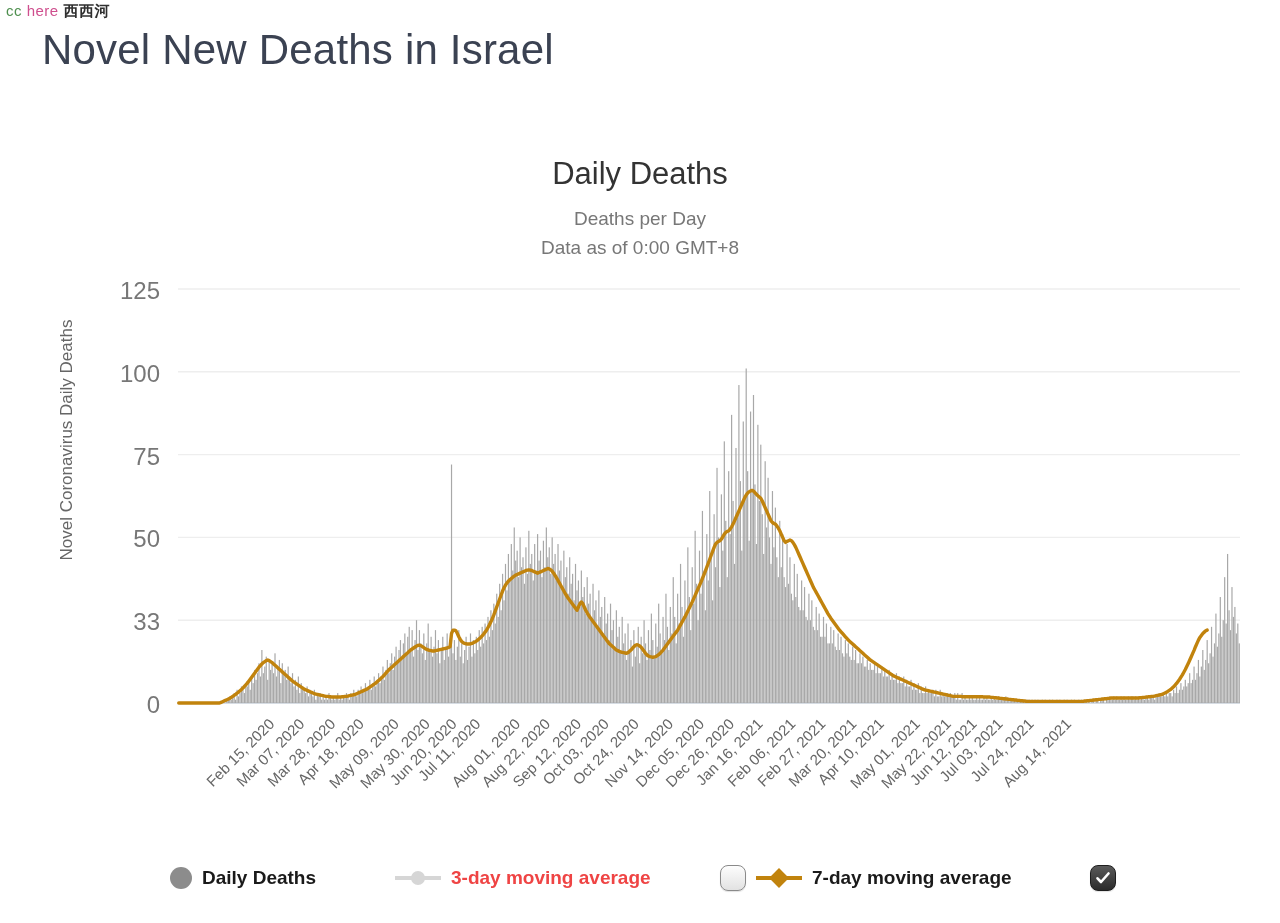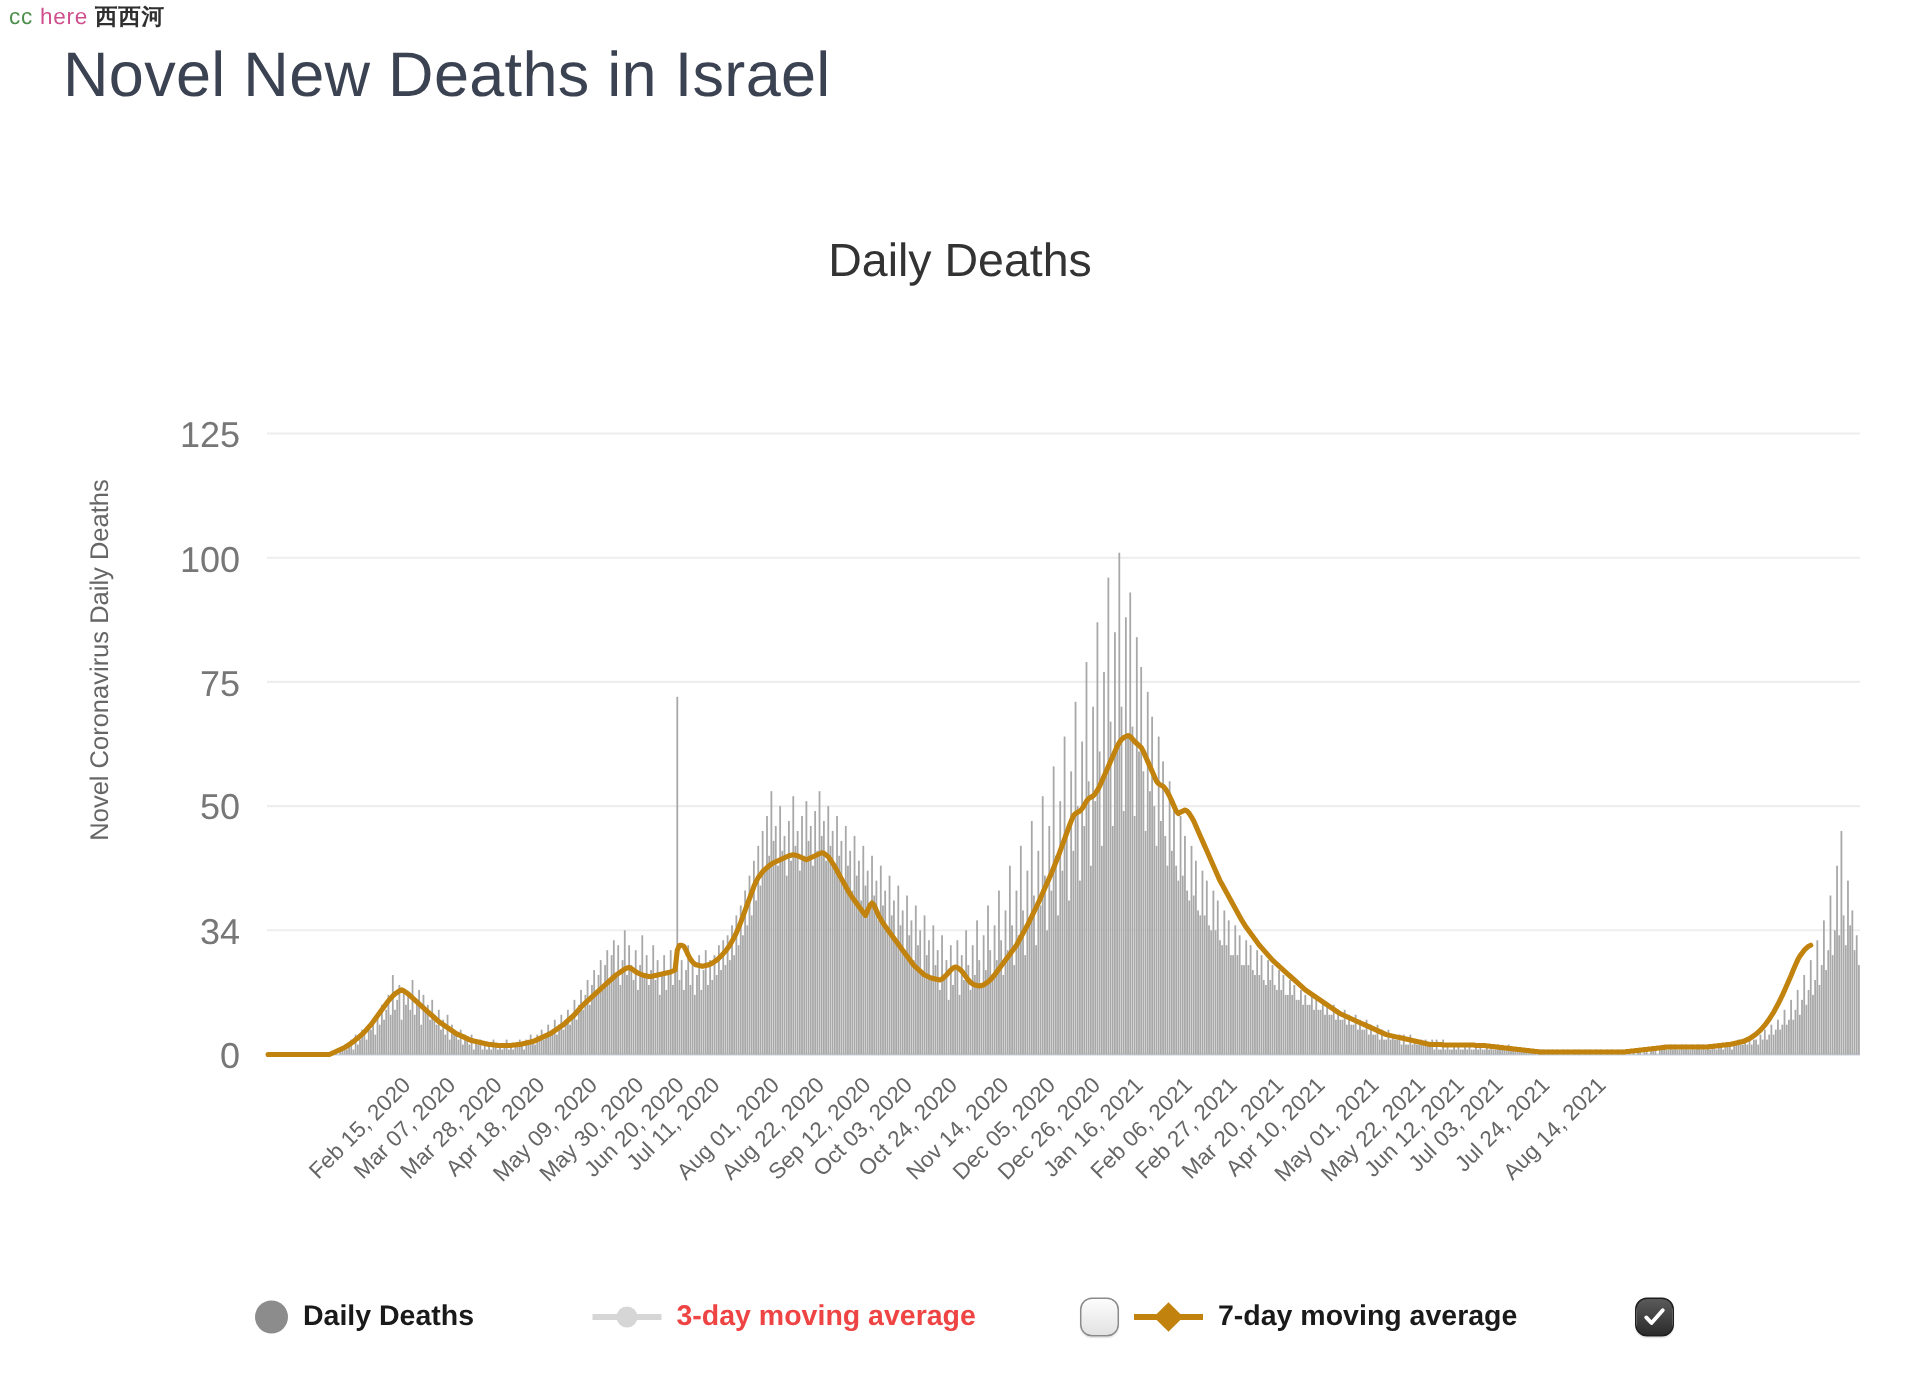--- a/index.html
+++ b/index.html
@@ -103,20 +103,22 @@
 
   <div class="watermark">
     <span class="wm-cc">cc</span>
     <span class="wm-here">here</span>
     <span class="wm-cn">西西河</span>
   </div>
 
   <div class="page-title">Novel New Deaths in Israel</div>
 
   <div class="chart-title">Daily Deaths</div>
+  <div class="chart-sub1">Deaths per Day</div>
+  <div class="chart-sub2">Data as of 0:00 GMT+8</div>
 
   <div class="plot-wrap">
     <svg class="chart" id="chart-svg" width="1280" height="923">
         <line x1="178" x2="1240" y1="703" y2="703" stroke="#c9d1da" stroke-width="1.4"></line>
         <line x1="178" x2="1240" y1="620.2" y2="620.2" stroke="#eeeeee" stroke-width="1.4"></line>
         <line x1="178" x2="1240" y1="537.4" y2="537.4" stroke="#eeeeee" stroke-width="1.4"></line>
         <line x1="178" x2="1240" y1="454.6" y2="454.6" stroke="#eeeeee" stroke-width="1.4"></line>
         <line x1="178" x2="1240" y1="371.79999999999995" y2="371.79999999999995" stroke="#eeeeee" stroke-width="1.4"></line>
         <line x1="178" x2="1240" y1="289" y2="289" stroke="#eeeeee" stroke-width="1.4"></line>
         <g>
@@ -785,21 +787,21 @@
           <rect x="1232.8373351648352" y="616.888" width="1.196208791208791" height="86.11199999999997" fill="#a8a8a8"></rect>
           <rect x="1234.2961263736263" y="606.952" width="1.196208791208791" height="96.048" fill="#a8a8a8"></rect>
           <rect x="1235.7549175824174" y="633.448" width="1.196208791208791" height="69.55200000000002" fill="#a8a8a8"></rect>
           <rect x="1237.2137087912088" y="623.512" width="1.196208791208791" height="79.48800000000006" fill="#a8a8a8"></rect>
           <rect x="1238.6725" y="643.384" width="1.196208791208791" height="59.615999999999985" fill="#a8a8a8"></rect>
         </g>
         <path d="M178.73 703.00 L180.19 703.00 L181.65 703.00 L183.11 703.00 L184.56 703.00 L186.02 703.00 L187.48 703.00 L188.94 703.00 L190.40 703.00 L191.86 703.00 L193.32 703.00 L194.78 703.00 L196.23 703.00 L197.69 703.00 L199.15 703.00 L200.61 703.00 L202.07 703.00 L203.53 703.00 L204.99 703.00 L206.45 703.00 L207.91 703.00 L209.36 703.00 L210.82 703.00 L212.28 703.00 L213.74 703.00 L215.20 703.00 L216.66 703.00 L218.12 703.00 L219.58 703.00 L221.03 702.34 L222.49 701.68 L223.95 701.01 L225.41 700.35 L226.87 699.69 L228.33 699.03 L229.79 698.36 L231.25 697.37 L232.70 696.38 L234.16 695.38 L235.62 694.39 L237.08 693.06 L238.54 692.07 L240.00 690.75 L241.46 689.42 L242.92 688.10 L244.38 686.44 L245.83 684.78 L247.29 683.13 L248.75 681.14 L250.21 679.15 L251.67 677.17 L253.13 675.18 L254.59 673.19 L256.05 671.20 L257.50 669.22 L258.96 667.23 L260.42 665.57 L261.88 663.92 L263.34 662.59 L264.80 661.60 L266.26 660.61 L267.72 659.94 L269.17 660.61 L270.63 661.60 L272.09 662.59 L273.55 663.92 L275.01 665.24 L276.47 666.57 L277.93 667.89 L279.39 669.22 L280.84 670.54 L282.30 671.87 L283.76 673.19 L285.22 674.52 L286.68 675.84 L288.14 677.17 L289.60 678.49 L291.06 679.82 L292.52 681.14 L293.97 682.13 L295.43 683.13 L296.89 684.12 L298.35 685.12 L299.81 686.11 L301.27 687.10 L302.73 688.10 L304.19 689.09 L305.64 689.75 L307.10 690.41 L308.56 691.08 L310.02 691.74 L311.48 692.40 L312.94 693.06 L314.40 693.73 L315.86 694.06 L317.31 694.39 L318.77 694.72 L320.23 695.05 L321.69 695.38 L323.15 695.71 L324.61 696.04 L326.07 696.38 L327.53 696.38 L328.98 696.71 L330.44 696.71 L331.90 697.04 L333.36 697.04 L334.82 697.04 L336.28 697.04 L337.74 697.04 L339.20 697.04 L340.66 697.04 L342.11 696.71 L343.57 696.71 L345.03 696.38 L346.49 696.38 L347.95 696.04 L349.41 695.71 L350.87 695.38 L352.33 695.05 L353.78 694.72 L355.24 694.39 L356.70 693.73 L358.16 693.06 L359.62 692.40 L361.08 691.74 L362.54 691.08 L364.00 690.41 L365.45 689.75 L366.91 689.09 L368.37 688.10 L369.83 687.10 L371.29 686.11 L372.75 685.12 L374.21 684.12 L375.67 683.13 L377.13 681.80 L378.58 680.48 L380.04 679.15 L381.50 677.83 L382.96 676.50 L384.42 674.85 L385.88 673.19 L387.34 671.54 L388.80 669.88 L390.25 668.56 L391.71 667.23 L393.17 665.91 L394.63 664.58 L396.09 663.26 L397.55 661.93 L399.01 660.61 L400.47 659.28 L401.92 657.96 L403.38 656.63 L404.84 655.31 L406.30 653.98 L407.76 652.66 L409.22 651.33 L410.68 650.01 L412.14 649.01 L413.59 648.02 L415.05 647.03 L416.51 646.03 L417.97 645.37 L419.43 645.04 L420.89 645.70 L422.35 646.70 L423.81 647.69 L425.27 648.68 L426.72 649.35 L428.18 650.01 L429.64 650.34 L431.10 650.67 L432.56 651.00 L434.02 651.00 L435.48 650.67 L436.94 650.34 L438.39 650.01 L439.85 649.68 L441.31 649.35 L442.77 649.01 L444.23 648.68 L445.69 648.35 L447.15 648.02 L448.61 647.36 L450.06 646.70 L451.52 633.45 L452.98 630.14 L454.44 630.14 L455.90 630.80 L457.36 633.45 L458.82 636.76 L460.28 639.41 L461.73 641.40 L463.19 642.72 L464.65 643.38 L466.11 643.72 L467.57 644.05 L469.03 644.05 L470.49 643.72 L471.95 643.38 L473.41 642.72 L474.86 642.06 L476.32 641.07 L477.78 640.07 L479.24 638.75 L480.70 637.42 L482.16 635.77 L483.62 634.11 L485.08 632.12 L486.53 630.14 L487.99 627.49 L489.45 624.84 L490.91 621.86 L492.37 618.54 L493.83 614.90 L495.29 610.93 L496.75 606.95 L498.20 602.98 L499.66 599.00 L501.12 595.03 L502.58 591.05 L504.04 587.74 L505.50 585.09 L506.96 583.11 L508.42 581.12 L509.88 579.79 L511.33 578.47 L512.79 577.14 L514.25 576.15 L515.71 575.16 L517.17 574.49 L518.63 573.83 L520.09 573.17 L521.55 572.51 L523.00 571.84 L524.46 571.18 L525.92 570.52 L527.38 570.19 L528.84 569.86 L530.30 570.19 L531.76 570.52 L533.22 571.18 L534.67 571.84 L536.13 572.51 L537.59 573.17 L539.05 572.51 L540.51 571.84 L541.97 571.18 L543.43 570.52 L544.89 569.86 L546.34 569.20 L547.80 568.53 L549.26 568.86 L550.72 569.86 L552.18 571.18 L553.64 573.17 L555.10 575.49 L556.56 577.81 L558.02 580.46 L559.47 583.11 L560.93 585.76 L562.39 588.40 L563.85 591.05 L565.31 593.70 L566.77 596.02 L568.23 598.34 L569.69 600.33 L571.14 602.32 L572.60 604.30 L574.06 606.29 L575.52 608.28 L576.98 610.26 L578.44 606.95 L579.90 603.64 L581.36 601.98 L582.81 603.64 L584.27 606.95 L585.73 610.26 L587.19 612.91 L588.65 615.23 L590.11 617.55 L591.57 619.54 L593.03 621.52 L594.48 623.51 L595.94 625.50 L597.40 627.49 L598.86 629.47 L600.32 631.46 L601.78 633.45 L603.24 635.44 L604.70 637.42 L606.16 639.41 L607.61 641.40 L609.07 643.38 L610.53 644.71 L611.99 646.03 L613.45 647.36 L614.91 648.68 L616.37 650.01 L617.83 650.67 L619.28 651.33 L620.74 652.00 L622.20 652.33 L623.66 652.66 L625.12 652.99 L626.58 653.32 L628.04 652.66 L629.50 651.33 L630.95 650.01 L632.41 648.35 L633.87 646.70 L635.33 645.37 L636.79 644.71 L638.25 645.04 L639.71 646.03 L641.17 647.36 L642.63 649.35 L644.08 651.33 L645.54 653.32 L647.00 654.98 L648.46 655.97 L649.92 656.63 L651.38 656.96 L652.84 657.29 L654.30 656.96 L655.75 656.63 L657.21 655.64 L658.67 654.64 L660.13 653.32 L661.59 651.66 L663.05 650.01 L664.51 648.02 L665.97 646.03 L667.42 644.05 L668.88 642.06 L670.34 640.07 L671.80 638.08 L673.26 636.10 L674.72 634.11 L676.18 632.12 L677.64 630.14 L679.09 627.49 L680.55 624.84 L682.01 622.19 L683.47 619.54 L684.93 616.89 L686.39 613.91 L687.85 610.93 L689.31 607.95 L690.77 604.96 L692.22 601.98 L693.68 598.67 L695.14 595.36 L696.60 592.05 L698.06 588.74 L699.52 585.42 L700.98 582.11 L702.44 578.47 L703.89 574.83 L705.35 571.18 L706.81 567.21 L708.27 563.23 L709.73 559.26 L711.19 555.28 L712.65 551.31 L714.11 547.34 L715.56 544.02 L717.02 542.37 L718.48 541.37 L719.94 540.71 L721.40 539.06 L722.86 536.74 L724.32 534.09 L725.78 532.43 L727.23 531.44 L728.69 530.78 L730.15 529.12 L731.61 526.80 L733.07 524.15 L734.53 520.84 L735.99 517.53 L737.45 514.22 L738.91 510.90 L740.36 507.59 L741.82 504.28 L743.28 500.97 L744.74 497.66 L746.20 495.01 L747.66 493.02 L749.12 491.69 L750.58 491.03 L752.03 490.37 L753.49 491.03 L754.95 492.69 L756.41 494.34 L757.87 495.67 L759.33 496.99 L760.79 498.32 L762.25 500.97 L763.70 504.28 L765.16 507.59 L766.62 510.90 L768.08 514.22 L769.54 517.53 L771.00 520.84 L772.46 522.50 L773.92 523.49 L775.38 524.15 L776.83 525.81 L778.29 528.13 L779.75 530.78 L781.21 534.09 L782.67 537.40 L784.13 540.71 L785.59 542.37 L787.05 541.37 L788.50 540.71 L789.96 540.05 L791.42 540.71 L792.88 542.37 L794.34 544.69 L795.80 547.34 L797.26 550.65 L798.72 553.96 L800.17 557.27 L801.63 560.58 L803.09 563.90 L804.55 567.21 L806.01 570.52 L807.47 573.83 L808.93 577.14 L810.39 580.46 L811.84 583.77 L813.30 587.08 L814.76 589.73 L816.22 592.38 L817.68 595.03 L819.14 597.68 L820.60 600.33 L822.06 602.98 L823.52 605.63 L824.97 608.28 L826.43 610.93 L827.89 613.58 L829.35 615.89 L830.81 618.21 L832.27 620.20 L833.73 622.19 L835.19 624.17 L836.64 626.16 L838.10 628.15 L839.56 630.14 L841.02 631.79 L842.48 633.45 L843.94 635.10 L845.40 636.76 L846.86 638.42 L848.31 640.07 L849.77 641.40 L851.23 642.72 L852.69 644.05 L854.15 645.37 L855.61 646.70 L857.07 648.02 L858.53 649.35 L859.98 650.67 L861.44 652.00 L862.90 653.32 L864.36 654.64 L865.82 655.97 L867.28 657.29 L868.74 658.62 L870.20 659.94 L871.66 660.94 L873.11 661.93 L874.57 662.92 L876.03 663.92 L877.49 664.91 L878.95 665.91 L880.41 666.90 L881.87 667.89 L883.33 668.89 L884.78 669.88 L886.24 670.87 L887.70 671.87 L889.16 672.86 L890.62 673.85 L892.08 674.85 L893.54 675.84 L895.00 676.50 L896.45 677.17 L897.91 677.83 L899.37 678.49 L900.83 679.15 L902.29 679.82 L903.75 680.48 L905.21 681.14 L906.67 681.80 L908.13 682.47 L909.58 683.13 L911.04 683.79 L912.50 684.45 L913.96 685.12 L915.42 685.78 L916.88 686.44 L918.34 687.10 L919.80 687.76 L921.25 688.43 L922.71 689.09 L924.17 689.75 L925.63 690.08 L927.09 690.41 L928.55 690.75 L930.01 691.08 L931.47 691.41 L932.92 691.74 L934.38 692.07 L935.84 692.40 L937.30 692.73 L938.76 693.06 L940.22 693.40 L941.68 693.73 L943.14 694.06 L944.59 694.39 L946.05 694.72 L947.51 695.05 L948.97 695.38 L950.43 695.71 L951.89 696.04 L953.35 696.38 L954.81 696.38 L956.27 696.38 L957.72 696.38 L959.18 696.38 L960.64 696.38 L962.10 696.71 L963.56 696.71 L965.02 696.71 L966.48 696.71 L967.94 696.71 L969.39 696.71 L970.85 696.71 L972.31 696.71 L973.77 696.71 L975.23 696.71 L976.69 696.71 L978.15 696.71 L979.61 696.71 L981.06 696.71 L982.52 696.71 L983.98 697.04 L985.44 697.04 L986.90 697.04 L988.36 697.04 L989.82 697.04 L991.28 697.37 L992.73 697.37 L994.19 697.70 L995.65 697.70 L997.11 698.03 L998.57 698.03 L1000.03 698.36 L1001.49 698.36 L1002.95 698.69 L1004.41 698.69 L1005.86 699.03 L1007.32 699.03 L1008.78 699.36 L1010.24 699.36 L1011.70 699.69 L1013.16 699.69 L1014.62 700.02 L1016.08 700.02 L1017.53 700.35 L1018.99 700.35 L1020.45 700.68 L1021.91 700.68 L1023.37 701.01 L1024.83 701.01 L1026.29 701.34 L1027.75 701.34 L1029.20 701.34 L1030.66 701.34 L1032.12 701.34 L1033.58 701.34 L1035.04 701.34 L1036.50 701.34 L1037.96 701.34 L1039.42 701.34 L1040.88 701.34 L1042.33 701.34 L1043.79 701.34 L1045.25 701.34 L1046.71 701.34 L1048.17 701.34 L1049.63 701.34 L1051.09 701.34 L1052.55 701.34 L1054.00 701.34 L1055.46 701.34 L1056.92 701.34 L1058.38 701.34 L1059.84 701.34 L1061.30 701.34 L1062.76 701.34 L1064.22 701.34 L1065.67 701.34 L1067.13 701.34 L1068.59 701.34 L1070.05 701.34 L1071.51 701.34 L1072.97 701.34 L1074.43 701.34 L1075.89 701.34 L1077.34 701.34 L1078.80 701.34 L1080.26 701.34 L1081.72 701.34 L1083.18 701.34 L1084.64 701.01 L1086.10 701.01 L1087.56 700.68 L1089.02 700.68 L1090.47 700.35 L1091.93 700.35 L1093.39 700.02 L1094.85 700.02 L1096.31 699.69 L1097.77 699.69 L1099.23 699.36 L1100.69 699.36 L1102.14 699.03 L1103.60 699.03 L1105.06 698.69 L1106.52 698.69 L1107.98 698.36 L1109.44 698.36 L1110.90 698.03 L1112.36 698.03 L1113.81 698.03 L1115.27 698.03 L1116.73 698.03 L1118.19 698.03 L1119.65 698.03 L1121.11 698.03 L1122.57 698.03 L1124.03 698.03 L1125.48 698.03 L1126.94 698.03 L1128.40 698.03 L1129.86 698.03 L1131.32 698.03 L1132.78 698.03 L1134.24 698.03 L1135.70 698.03 L1137.16 698.03 L1138.61 698.03 L1140.07 697.70 L1141.53 697.70 L1142.99 697.37 L1144.45 697.37 L1145.91 697.04 L1147.37 697.04 L1148.83 696.71 L1150.28 696.71 L1151.74 696.38 L1153.20 696.38 L1154.66 696.04 L1156.12 695.71 L1157.58 695.38 L1159.04 695.05 L1160.50 694.72 L1161.95 694.39 L1163.41 693.73 L1164.87 693.06 L1166.33 692.40 L1167.79 691.41 L1169.25 690.41 L1170.71 689.42 L1172.17 688.10 L1173.63 686.77 L1175.08 685.12 L1176.54 683.46 L1178.00 681.47 L1179.46 679.48 L1180.92 677.17 L1182.38 674.85 L1183.84 672.20 L1185.30 669.55 L1186.75 666.57 L1188.21 663.59 L1189.67 660.28 L1191.13 656.96 L1192.59 653.65 L1194.05 650.34 L1195.51 646.70 L1196.97 643.38 L1198.42 640.07 L1199.88 637.42 L1201.34 635.44 L1202.80 633.45 L1204.26 632.12 L1205.72 630.80 L1207.18 630.14" fill="none" stroke="#c1830d" stroke-width="3.4" stroke-linejoin="round" stroke-linecap="round"></path>
       </svg>
     <div id="y-ticks">
         <div class="ytick" style="left: 100px; top: 691px;">0</div>
-        <div class="ytick" style="left: 100px; top: 608.2px;">34</div>
+        <div class="ytick" style="left: 100px; top: 608.2px;">33</div>
         <div class="ytick" style="left: 100px; top: 525.4px;">50</div>
         <div class="ytick" style="left: 100px; top: 442.6px;">75</div>
         <div class="ytick" style="left: 100px; top: 359.8px; text-align: right;">100</div>
         <div class="ytick" style="left: 100px; top: 277px;">125</div>
       </div>
     <div id="x-ticks">
         <div class="xtick" style="left: 176.729px; top: 715px;">Feb 15, 2020</div>
         <div class="xtick" style="left: 207.364px; top: 715px;">Mar 07, 2020</div>
         <div class="xtick" style="left: 237.999px; top: 715px;">Mar 28, 2020</div>
         <div class="xtick" style="left: 268.633px; top: 715px;">Apr 18, 2020</div>

